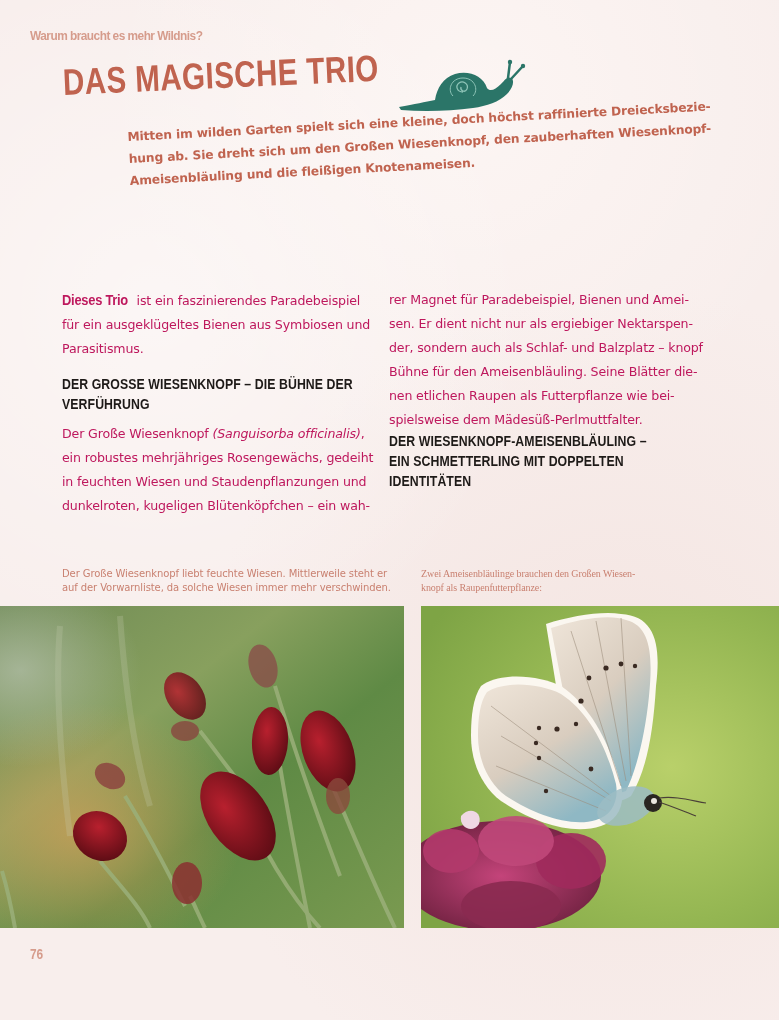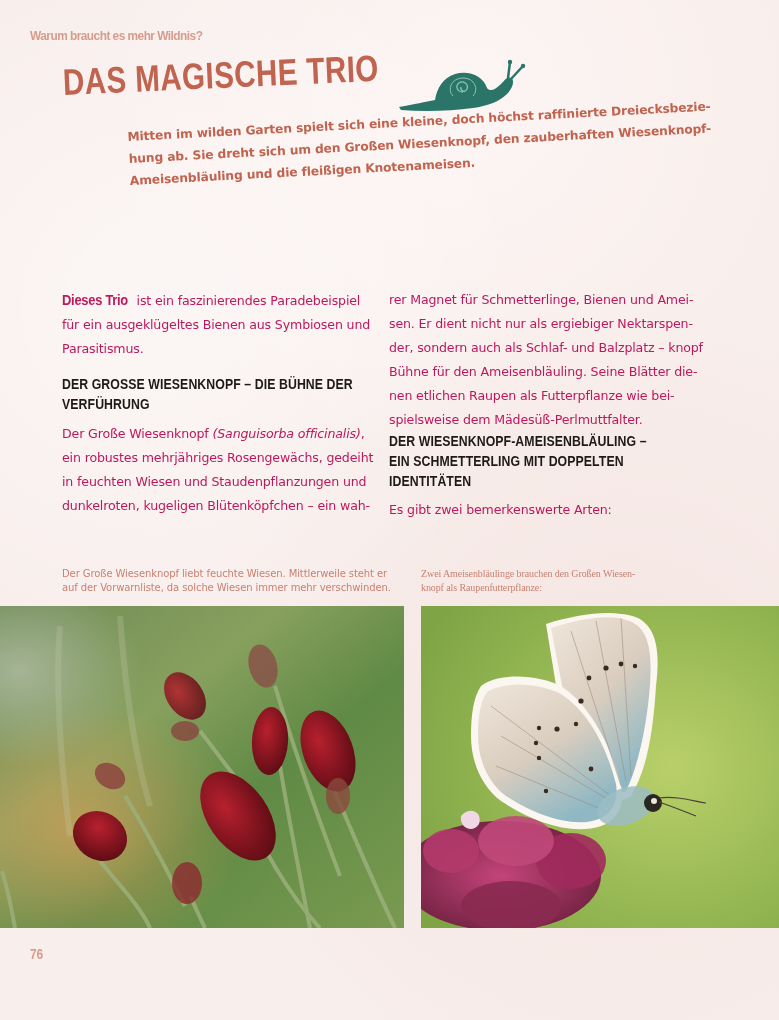--- a/index.html
+++ b/index.html
@@ -126,37 +126,34 @@
   </div>
 
   <div class="col p2">
     <span class="line"><span>Der Große Wiesenknopf </span><em>(Sanguisorba officinalis)</em><span>,</span></span>
     <span class="line">ein robustes mehrjähriges Rosengewächs, gedeiht</span>
     <span class="line">in feuchten Wiesen und Staudenpflanzungen und</span>
     <span class="line">dunkelroten, kugeligen Blütenköpfchen – ein wah-</span>
   </div>
 
   <div class="col col-right">
-    <span class="line">rer Magnet für Schmetterlinge, Bienen und Amei-</span>
+    <span class="line">rer Magnet für Paradebeispiel, Bienen und Amei-</span>
     <span class="line">sen. Er dient nicht nur als ergiebiger Nektarspen-</span>
     <span class="line">der, sondern auch als Schlaf- und Balzplatz – knopf</span>
     <span class="line">Bühne für den Ameisenbläuling. Seine Blätter die-</span>
     <span class="line">nen etlichen Raupen als Futterpflanze wie bei-</span>
     <span class="line">spielsweise dem Mädesüß-Perlmuttfalter.</span>
   </div>
 
   <div class="heading h2">
     <span class="line">DER WIESENKNOPF-AMEISENBLÄULING –</span>
     <span class="line">EIN SCHMETTERLING MIT DOPPELTEN</span>
     <span class="line">IDENTITÄTEN</span>
   </div>
 
-  <div class="col p4">
-    <span class="line">Es gibt zwei bemerkenswerte Arten:</span>
-  </div>
 
   <div class="caption cap-left">
     <span class="line">Der Große Wiesenknopf liebt feuchte Wiesen. Mittlerweile steht er</span>
     <span class="line">auf der Vorwarnliste, da solche Wiesen immer mehr verschwinden.</span>
   </div>
   <div class="caption cap-right">
     <span class="line">Zwei Ameisenbläulinge brauchen den Großen Wiesen-</span>
     <span class="line">knopf als Raupenfutterpflanze:</span>
   </div>
 

